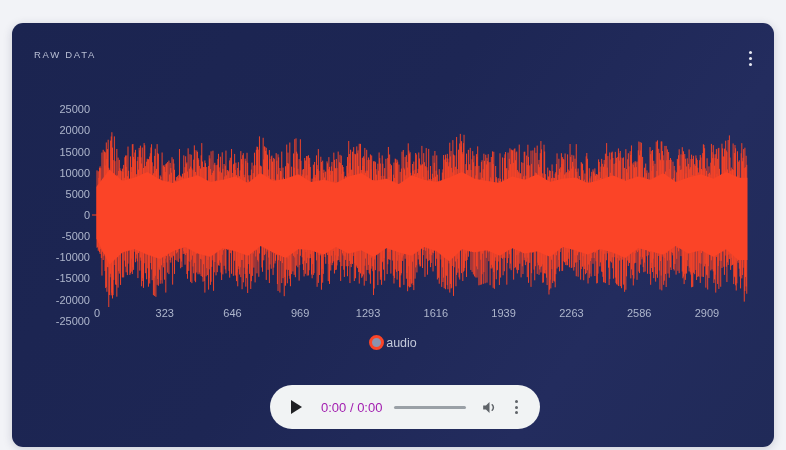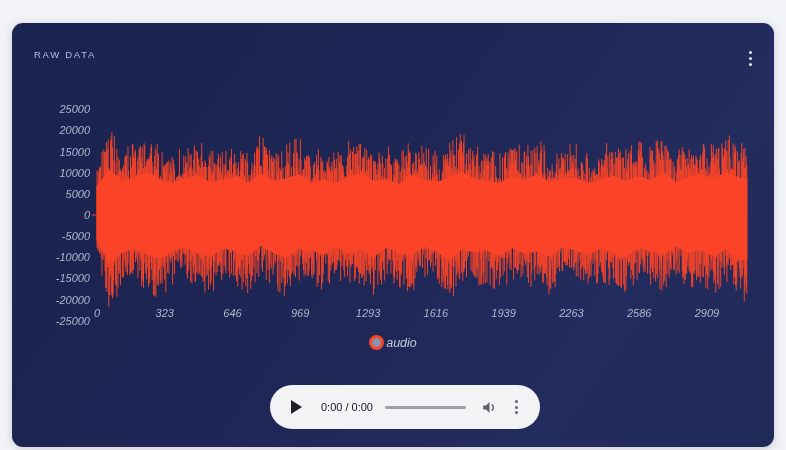--- a/index.html
+++ b/index.html
@@ -75,21 +75,20 @@
     border-radius: 50%;
   }
 
   
   #plot-wrap {
     position: absolute;
     left: 0;
     top: 72px;
     right: 0;
     bottom: 0;
-    font-style: italic;
   }
   #plot-svg { display: block; }
 
   .ytick, .xtick {
     fill: #aeb6cc;
     font-family: "Liberation Sans", sans-serif;
     font-size: 11px;
   }
   .ytick { text-anchor: end; }
   .xtick { text-anchor: middle; }
@@ -142,22 +141,22 @@
     cursor: pointer;
     flex: 0 0 auto;
   }
   #play-button .tri {
     width: 0; height: 0;
     border-left: 11px solid #202124;
     border-top: 7px solid transparent;
     border-bottom: 7px solid transparent;
   }
   #time-display {
-    font-size: 11px;
-    color: #0f172a;
+    font-size: 13px;
+    color: #a21caf;
     margin-left: 13px;
     white-space: nowrap;
     font-family: "Liberation Sans", sans-serif;
     flex: 0 0 auto;
   }
   #progress-track {
     flex: 1 1 auto;
     height: 3px;
     background: #9aa0a6;
     border-radius: 2px;

